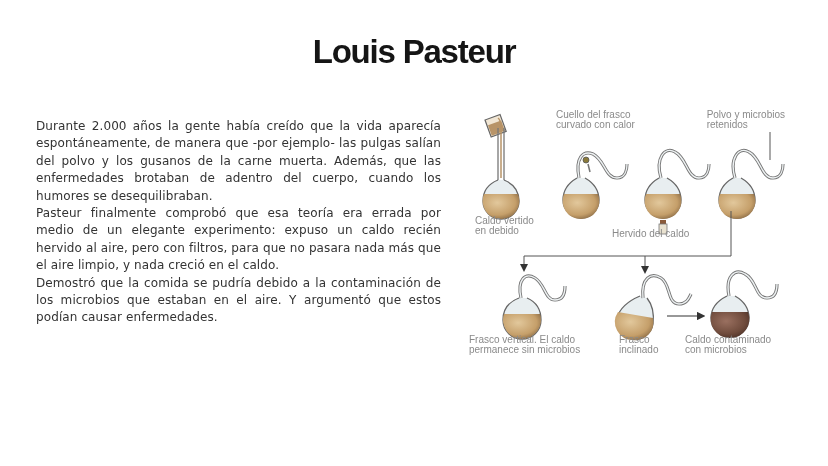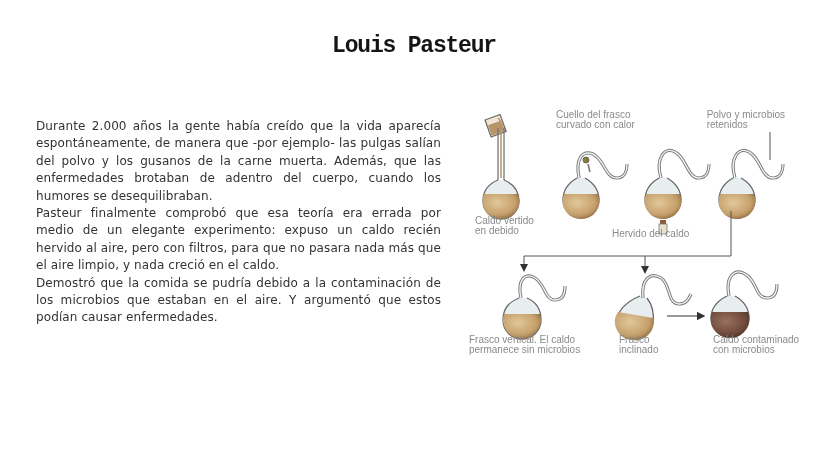--- a/index.html
+++ b/index.html
@@ -1,19 +1,19 @@
 <!DOCTYPE html>
 <html><head>
 <meta charset="utf-8">
 <style>
   html, body { margin:0; padding:0; }
   body { width:828px; height:466px; background:#ffffff; position:relative; overflow:hidden;
          font-family:"DejaVu Sans", sans-serif; color:#2b2b2b; }
   .title { position:absolute; left:0; top:33px; width:828px; text-align:center;
-           font-family:Liberation Mono, monospace; font-weight:bold; font-size:23px; letter-spacing:-1.2px; color:#151515; }
+           font-family:Liberation Sans, sans-serif; font-weight:bold; font-size:33px; letter-spacing:-1.2px; color:#151515; }
   .body-text { position:absolute; left:36px; top:118px; width:405px; font-size:12px; line-height:17.4px;
                text-align:justify; color:#333; letter-spacing:0.1px; }
   .body-text p { margin:0; }
   .diagram { position:absolute; left:455px; top:98px; width:350px; height:275px; }
   .diagram svg { position:absolute; left:0; top:0; }
   .lbl { position:absolute; font-family:"Liberation Sans", sans-serif; font-size:10px; line-height:10px; color:#8a8a8a; white-space:nowrap; }
   .lbl span { display:block; }
   .right { }
 </style>
 </head>
@@ -127,17 +127,17 @@
     <span>retenidos</span>
   </div>
   <div class="lbl" style="left:14px; top:237px;">
     <span>Frasco vertical. El caldo</span>
     <span>permanece sin microbios</span>
   </div>
   <div class="lbl" style="left:164px; top:237px;">
     <span>Frasco</span>
     <span>inclinado</span>
   </div>
-  <div class="lbl" style="left:230px; top:237px;margin-left:28px;">
+  <div class="lbl" style="left:230px; top:237px;">
     <span>Caldo contaminado</span>
     <span>con microbios</span>
   </div>
 </div>
 
 </body></html>

